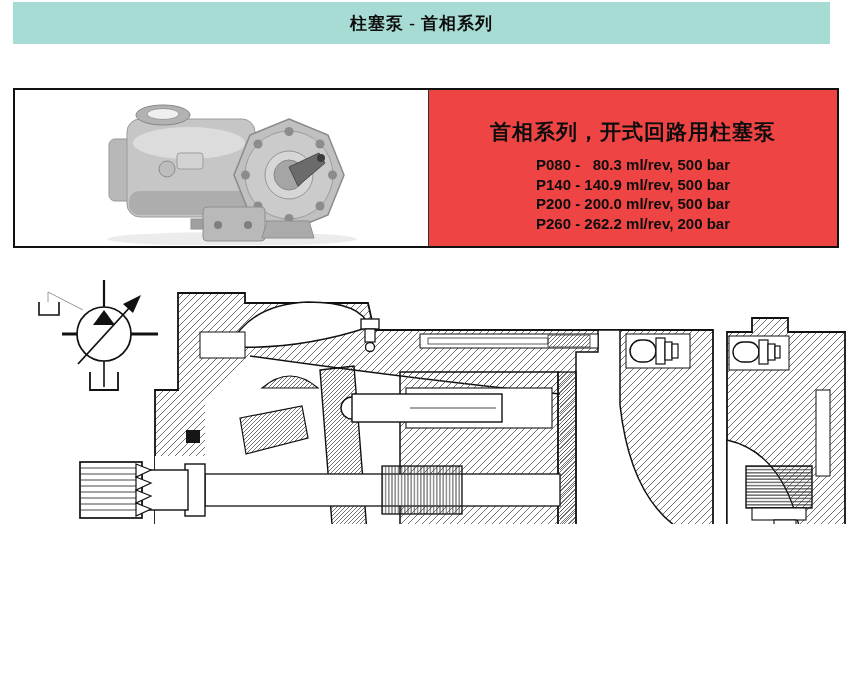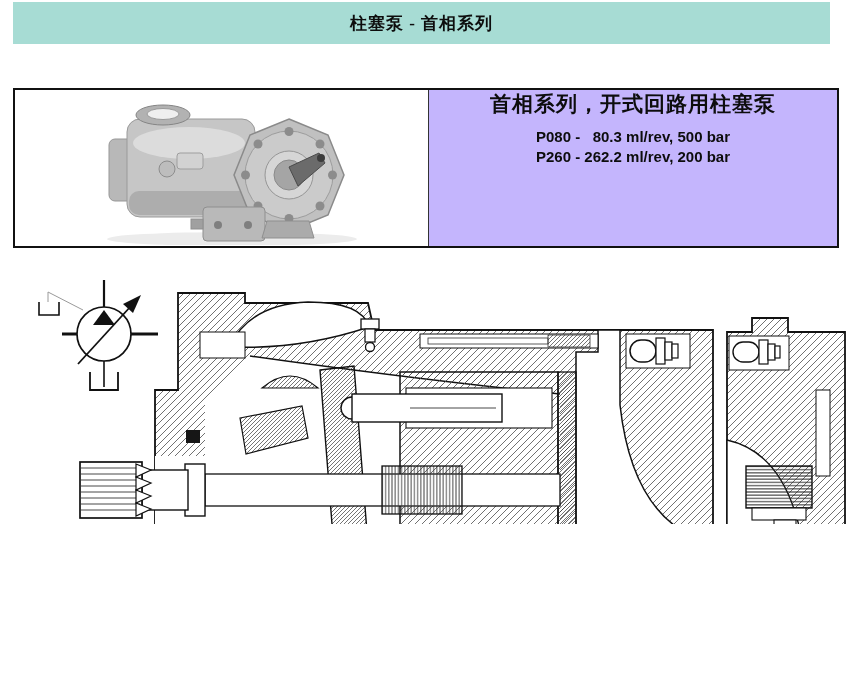--- a/index.html
+++ b/index.html
@@ -10,21 +10,21 @@
   .header-bar{position:absolute;left:13px;top:2px;width:817px;height:42px;
               background:#a7dcd4;display:flex;align-items:center;justify-content:center;}
   .header-title{font-family:"Liberation Serif","DejaVu Serif",serif;
                 font-weight:bold;font-size:17px;color:#0d0d0d;letter-spacing:1px;}
 
   
   .product-box{position:absolute;left:13px;top:88px;width:826px;height:160px;
                border:2.5px solid #111;display:flex;background:#fff;box-sizing:border-box;}
   .photo-cell{width:414px;height:100%;background:#fff;border-right:1.5px solid #333;
               box-sizing:border-box;display:flex;align-items:center;justify-content:center;}
-  .spec-panel{flex:1;background:#c4b5fd;text-align:center;padding-top:0;box-sizing:border-box;}
+  .spec-panel{flex:1;background:#ef4444;text-align:center;padding-top:28px;box-sizing:border-box;}
   .spec-title{font-family:"Liberation Serif","DejaVu Serif",serif;font-weight:bold;
               font-size:21px;color:#0d0d0d;margin-bottom:9px;letter-spacing:1px;}
   .spec-list{display:inline-block;text-align:left;}
   .spec-line{font-family:"Liberation Sans","DejaVu Sans",sans-serif;font-weight:bold;
              font-size:15px;line-height:19.5px;color:#0d0d0d;white-space:pre;}
 
   
   .drawing-wrap{position:absolute;left:0;top:260px;width:852px;height:440px;}
   svg{display:block;}
 </style>
@@ -79,20 +79,22 @@
 
           <polygon points="250,130 292,130 297,147 245,147" fill="#ababab" stroke="#8f8f8f"></polygon>
         </g>
       </svg>
     </div>
 
     <div class="spec-panel">
       <div class="spec-title">首相系列，开式回路用柱塞泵</div>
       <div class="spec-list">
         <div class="spec-line">P080 -   80.3 ml/rev, 500 bar</div>
+        <div class="spec-line">P140 - 140.9 ml/rev, 500 bar</div>
+        <div class="spec-line">P200 - 200.0 ml/rev, 500 bar</div>
         <div class="spec-line">P260 - 262.2 ml/rev, 200 bar</div>
       </div>
     </div>
   </div>
 
   <div class="drawing-wrap">
     <svg width="852" height="440" viewBox="0 0 852 440">
       <defs>
         <pattern id="ph" width="7" height="7" patternUnits="userSpaceOnUse">
           <path d="M0,7 L7,0" stroke="#4d4d4d" stroke-width="0.8"></path>

